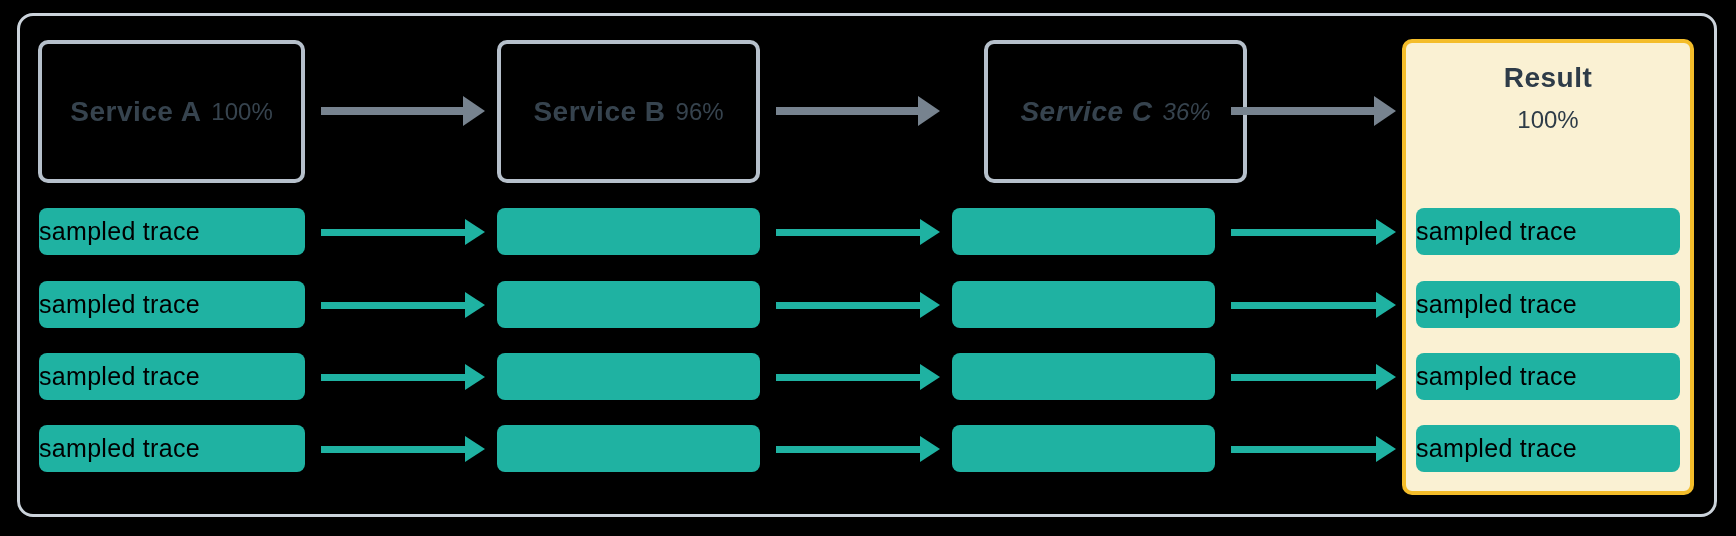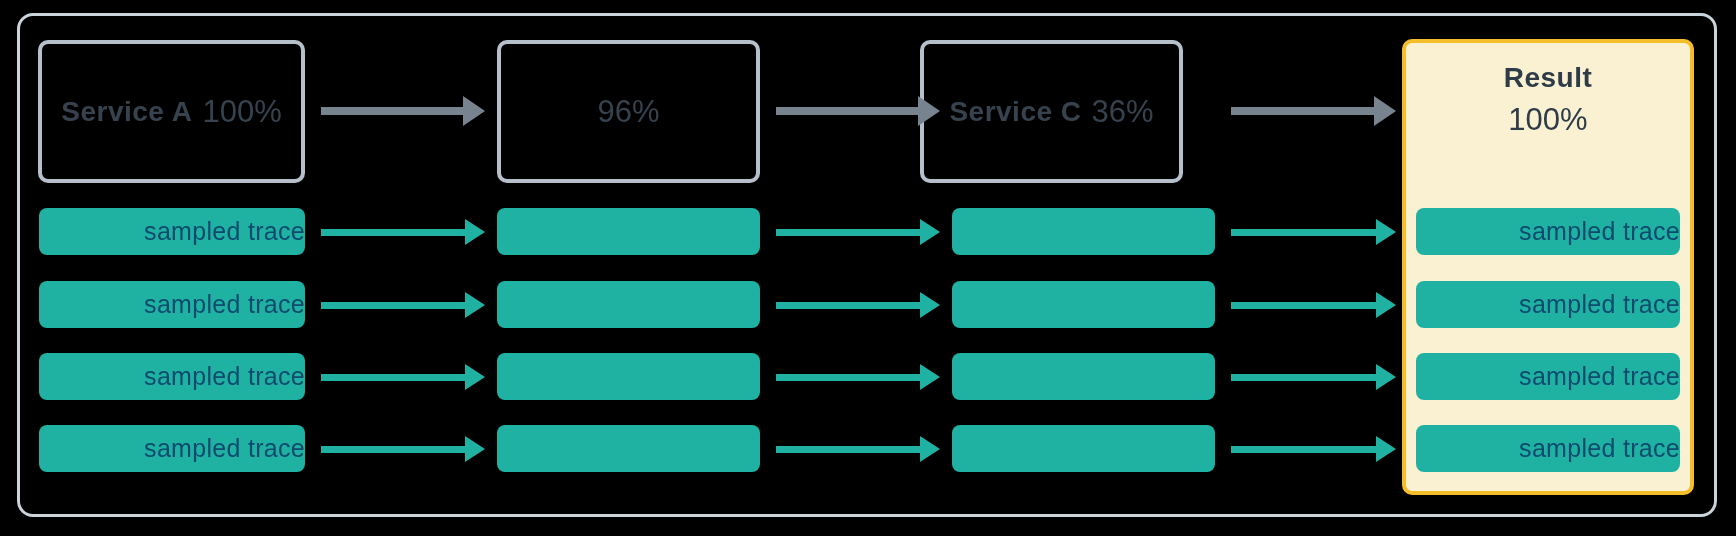--- a/index.html
+++ b/index.html
@@ -38,21 +38,21 @@
   }
   .service-name {
     color: #36434E;
     font-size: 28px;
     font-weight: 700;
     letter-spacing: 0.5px;
     line-height: 30px;
   }
   .service-rate {
     color: #36434E;
-    font-size: 31px;
+    font-size: 24px;
     font-weight: 400;
     line-height: 33px;
   }
 
   .result-box {
     position: absolute;
     left: 1402px; top: 39px;
     width: 292px; height: 456px;
     background: #FAF1D3;
     border: 4px solid #F4BD2A;
@@ -70,22 +70,22 @@
   .result-head .service-name { color: #2E3C48; }
   .result-head .service-rate { color: #2E3C48; }
 
   .trace {
     position: absolute;
     height: 47px;
     border-radius: 8px;
     background: #1FB2A2;
     display: flex;
     align-items: center;
-    justify-content: flex-end;
-    color: #0c4a6e;
+    justify-content: flex-start;
+    color: #000000;
     font-size: 25px;
     font-weight: 500;
     letter-spacing: 0.3px;
   }
 
   .arrow {
     position: absolute;
     height: 30px;
     display: flex;
     align-items: center;
@@ -108,23 +108,24 @@
 <body>
 
 <div class="canvas">
   <div class="frame"></div>
 
   <div class="service-box" style="left:38px;width:267px;">
     <div class="service-name">Service A</div>
     <div class="service-rate">100%</div>
   </div>
   <div class="service-box" style="left:497px;width:263px;">
+    <div class="service-name">Service B</div>
     <div class="service-rate">96%</div>
   </div>
-  <div class="service-box" style="left:920px;width:263px;">
+  <div class="service-box" style="left:984px;width:263px;font-style:italic;">
     <div class="service-name">Service C</div>
     <div class="service-rate">36%</div>
   </div>
 
   <div class="arrow" style="left:321px;top:96px;width:164px;">
     <div class="shaft"></div>
       <div class="head"></div>
   </div>
   <div class="arrow" style="left:776px;top:96px;width:164px;">
     <div class="shaft"></div>

